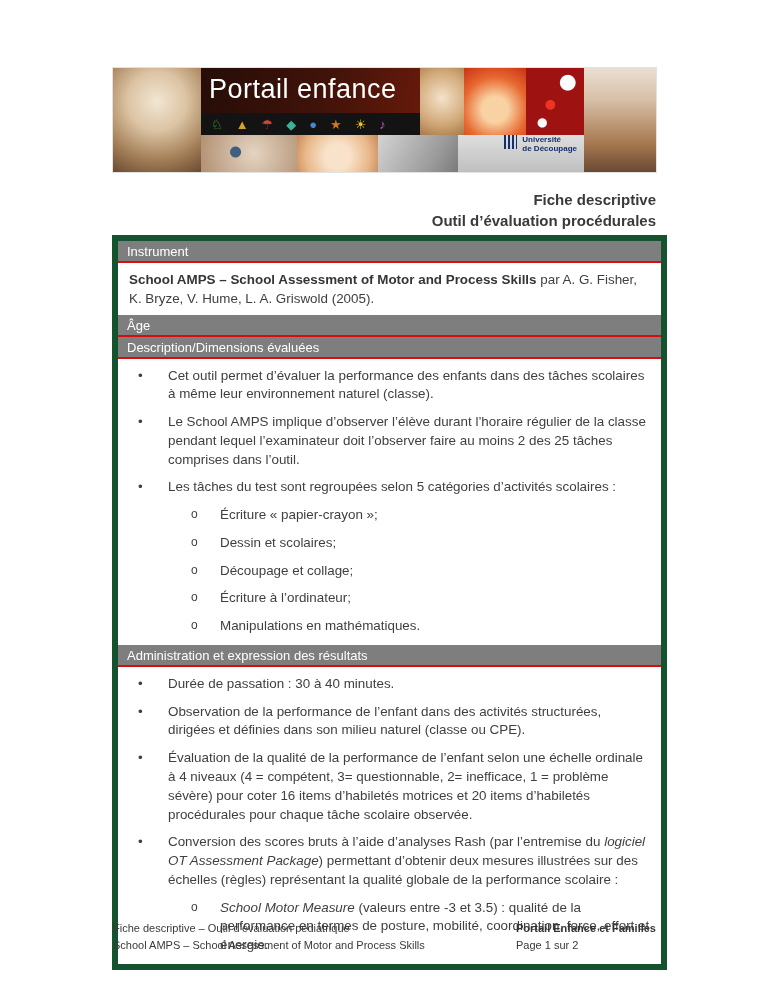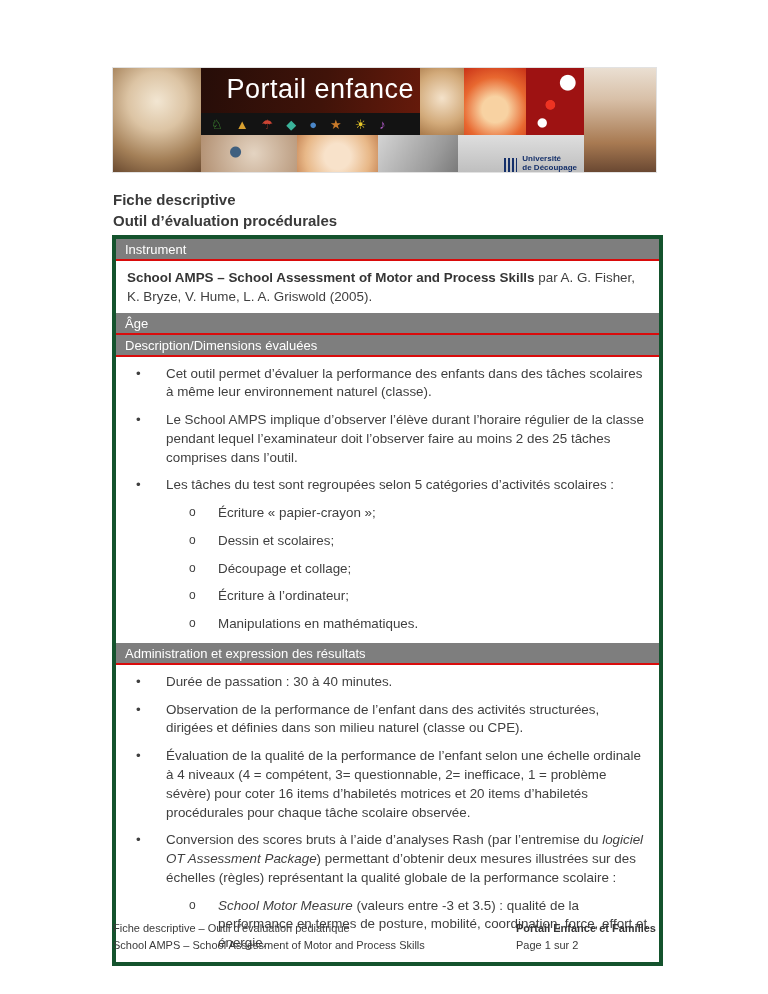--- a/index.html
+++ b/index.html
@@ -9,21 +9,21 @@
   
   .banner { position:absolute; left:113px; top:68px; width:543px; height:104px; display:flex; box-shadow:0 0 0 1px #e2e2e2; }
   .photo { flex:none; }
   .left-baby { width:88px; height:100%;
     background: radial-gradient(circle at 50% 32%, #f2e6d2 0%, #dcc4a4 35%, #a48058 70%, #6a4a30 100%); }
   .banner-center { flex:1; display:flex; flex-direction:column; min-width:0; }
   .banner-top { display:flex; height:67px; }
   .title-panel { flex:1; min-width:0; background:linear-gradient(100deg,#260d08 0%,#401309 55%,#671a0b 100%);
     display:flex; flex-direction:column; }
   .banner-title { flex:1; color:#fff; font-size:27px; line-height:1.1; padding:7px 6px 0 8px;
-    letter-spacing:.5px; white-space:nowrap; overflow:hidden;text-align:right; }
+    letter-spacing:.5px; white-space:nowrap; overflow:hidden; }
   .icon-strip { height:22px; background:#131313; display:flex; align-items:center; gap:13px;
     padding:0 10px; font-size:13px; line-height:1; }
   .icon-strip .bicon:nth-child(1){color:#4db33a;} .icon-strip .bicon:nth-child(2){color:#d8a030;}
   .icon-strip .bicon:nth-child(3){color:#cc4433;} .icon-strip .bicon:nth-child(4){color:#3ab39a;}
   .icon-strip .bicon:nth-child(5){color:#4a86c8;} .icon-strip .bicon:nth-child(6){color:#c87a2a;}
   .icon-strip .bicon:nth-child(7){color:#e8c82a;} .icon-strip .bicon:nth-child(8){color:#b05ac8;}
   .glasses-baby { width:44px; background: radial-gradient(circle at 50% 45%, #f4e2ca 0%, #d2aa7a 60%, #a87848 100%); }
   .laugh-baby { width:62px; background: radial-gradient(circle at 50% 62%, #f8d2a2 0%, #f8d2a2 25%, #e86830 62%, #c93116 100%); }
   .red-graphic { width:58px;
     background:
@@ -31,34 +31,34 @@
       radial-gradient(circle at 42% 55%, #ee3322 0 9%, rgba(0,0,0,0) 10.5%),
       radial-gradient(circle at 28% 82%, #ffffff 0 6%, rgba(255,255,255,0) 7.5%),
       #9e1212; }
   .banner-bottom { flex:1; display:flex; }
   .eyes { flex:1.2;
     background:
       radial-gradient(circle at 36% 46%, #3f5f7f 0 5px, rgba(0,0,0,0) 6px),
       radial-gradient(circle at 55% 50%, #e4d4c2 0%, #b29072 100%); }
   .smile { flex:1; background: radial-gradient(circle at 50% 58%, #f8e2ca 0%, #f8e2ca 28%, #e8b888 70%, #c88858 100%); }
   .sleep { flex:1; background: linear-gradient(120deg, #d4d4d4 0%, #9a9a9a 70%, #7a7a7a 100%); }
-  .uni { width:112px; background: linear-gradient(#dedede,#bfbfbf); display:flex; align-items:flex-end;
+  .uni { width:112px; background: linear-gradient(#dedede,#bfbfbf); display:flex; align-items:flex-start;
     justify-content:flex-end; gap:5px; padding:0 7px; }
   .uni-mark { width:13px; height:14px; flex:none;
     background: repeating-linear-gradient(90deg, #15306a 0 2px, rgba(0,0,0,0) 2px 4px); }
   .uni-text { font-size:8px; font-weight:bold; color:#15306a; line-height:1.15; }
   .right-girl { width:72px; height:100%;
     background: linear-gradient(#eadfd2 0%, #d8c0a8 30%, #a87a52 72%, #6a4832 100%); }
 
   
-  .doc-title { position:absolute; top:189px; left:113px; width:543px; text-align:left;
+  .doc-title { position:absolute; top:189px; left:113px; width:543px; text-align:right;
     font-weight:bold; font-size:15px; color:#3a3a3a; line-height:1.4; }
 
   
-  .content-box { position:absolute; top:235px; left:112px; width:543px; border:4px solid #14532d; background:#fff; }
+  .content-box { position:absolute; top:235px; left:112px; width:543px; border:6px solid #14532d; background:#fff; }
   .bar { background:#7e7e7e; color:#ffffff; font-size:13px; padding:3px 9px 2px; border-bottom:2px solid #d90b0b; }
   .sec-content { padding:8px 11px 6px; font-size:13.4px; line-height:1.4; color:#3f3f3f; }
   .b { font-weight:bold; color:#353535; }
   .i { font-style:italic; }
   .bullet { display:flex; margin:0 0 9px 0; }
   .bullet .mk { flex:none; width:30px; padding-left:9px; }
   .bullet .tx { flex:1; min-width:0; }
   .subbullet { display:flex; margin:0 0 9px 62px; }
   .subbullet .mk { flex:none; width:29px; font-size:12px; }
   .subbullet .tx { flex:1; min-width:0; }

